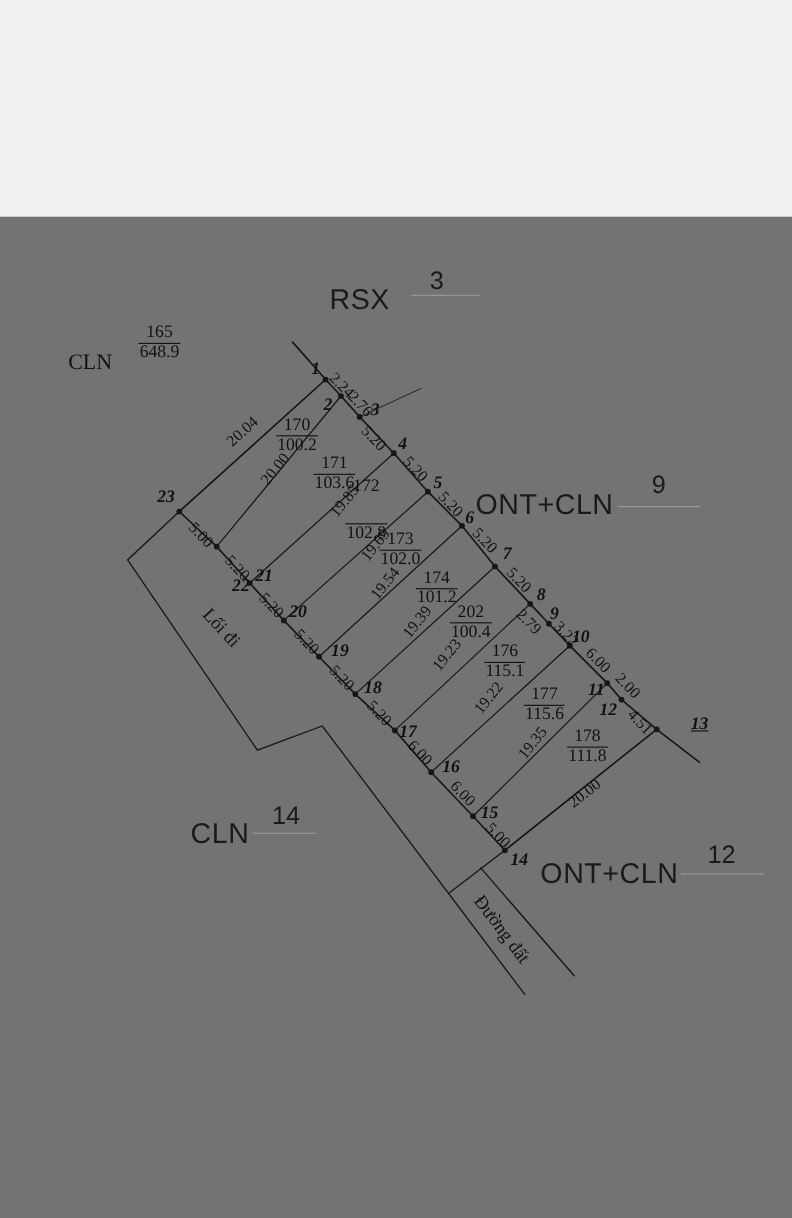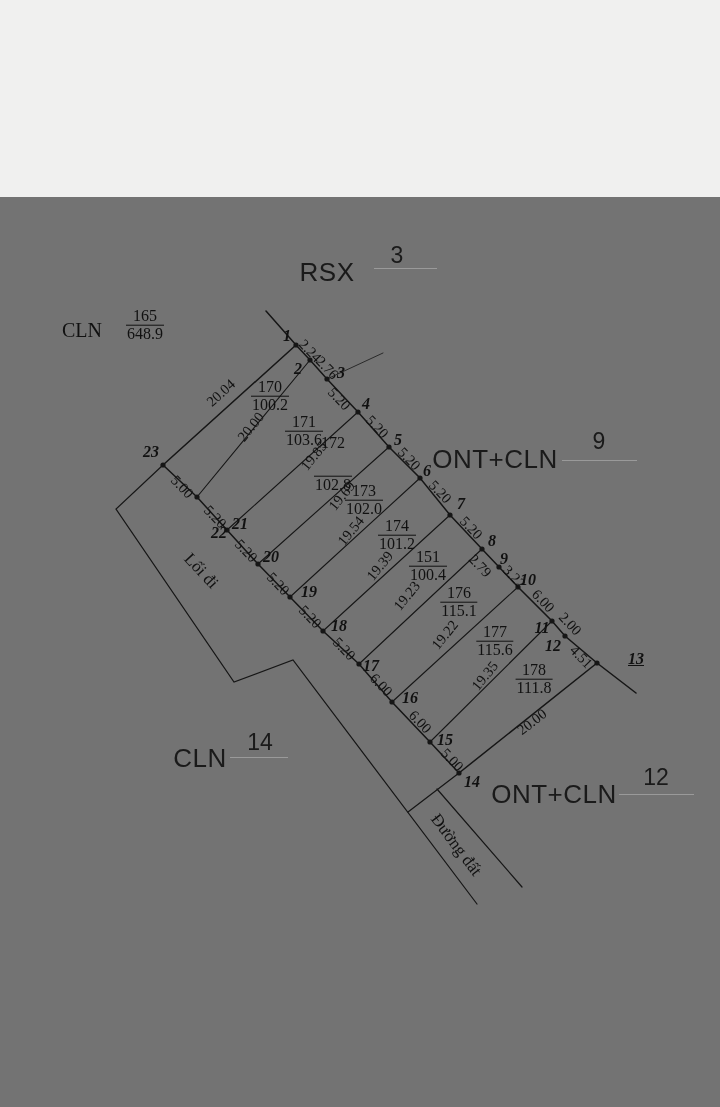--- a/index.html
+++ b/index.html
@@ -93,21 +93,21 @@
 
   <span class="lbl zone" style="left:200px;top:758px;">CLN</span>
   <span class="lbl zone-num" style="left:260px;top:742px;">14</span>
   <div class="zone-underline" style="left:230px;top:757px;width:58px;"></div>
 
   <span class="lbl zone" style="left:554px;top:794px;">ONT+CLN</span>
   <span class="lbl zone-num" style="left:656px;top:777px;">12</span>
   <div class="zone-underline" style="left:619px;top:794px;width:75px;"></div>
 
   <span class="lbl serifzone" style="left:82px;top:330px;">CLN</span>
-  <div class="frac" style="left:145px;top:325px;">
+  <div class="frac" style="left:145px;top:312px;">
     <span class="num">165</span>
     <span class="den">648.9</span>
   </div>
 
   <span class="lbl roadtxt" style="left:201px;top:571px;transform:translate(-50%,-50%) rotate(47deg);">Lối đi</span>
   <span class="lbl roadtxt" style="left:456px;top:845px;transform:translate(-50%,-50%) rotate(53deg);">Đường đất</span>
 
   <div id="gen">
       <span class="lbl pt" style="left: 287px; top: 336px;">1</span>
       <span class="lbl pt" style="left: 298px; top: 369px;">2</span>
@@ -177,21 +177,21 @@
       </div>
       <div class="frac" style="left: 364px; top: 500px;">
         <span class="num">173</span>
         <span class="den">102.0</span>
       </div>
       <div class="frac" style="left: 397px; top: 535px;">
         <span class="num">174</span>
         <span class="den">101.2</span>
       </div>
       <div class="frac" style="left: 428px; top: 566px;">
-        <span class="num">151</span>
+        <span class="num">202</span>
         <span class="den">100.4</span>
       </div>
       <div class="frac" style="left: 459px; top: 602px;">
         <span class="num">176</span>
         <span class="den">115.1</span>
       </div>
       <div class="frac" style="left: 495px; top: 641px;">
         <span class="num">177</span>
         <span class="den">115.6</span>
       </div>

